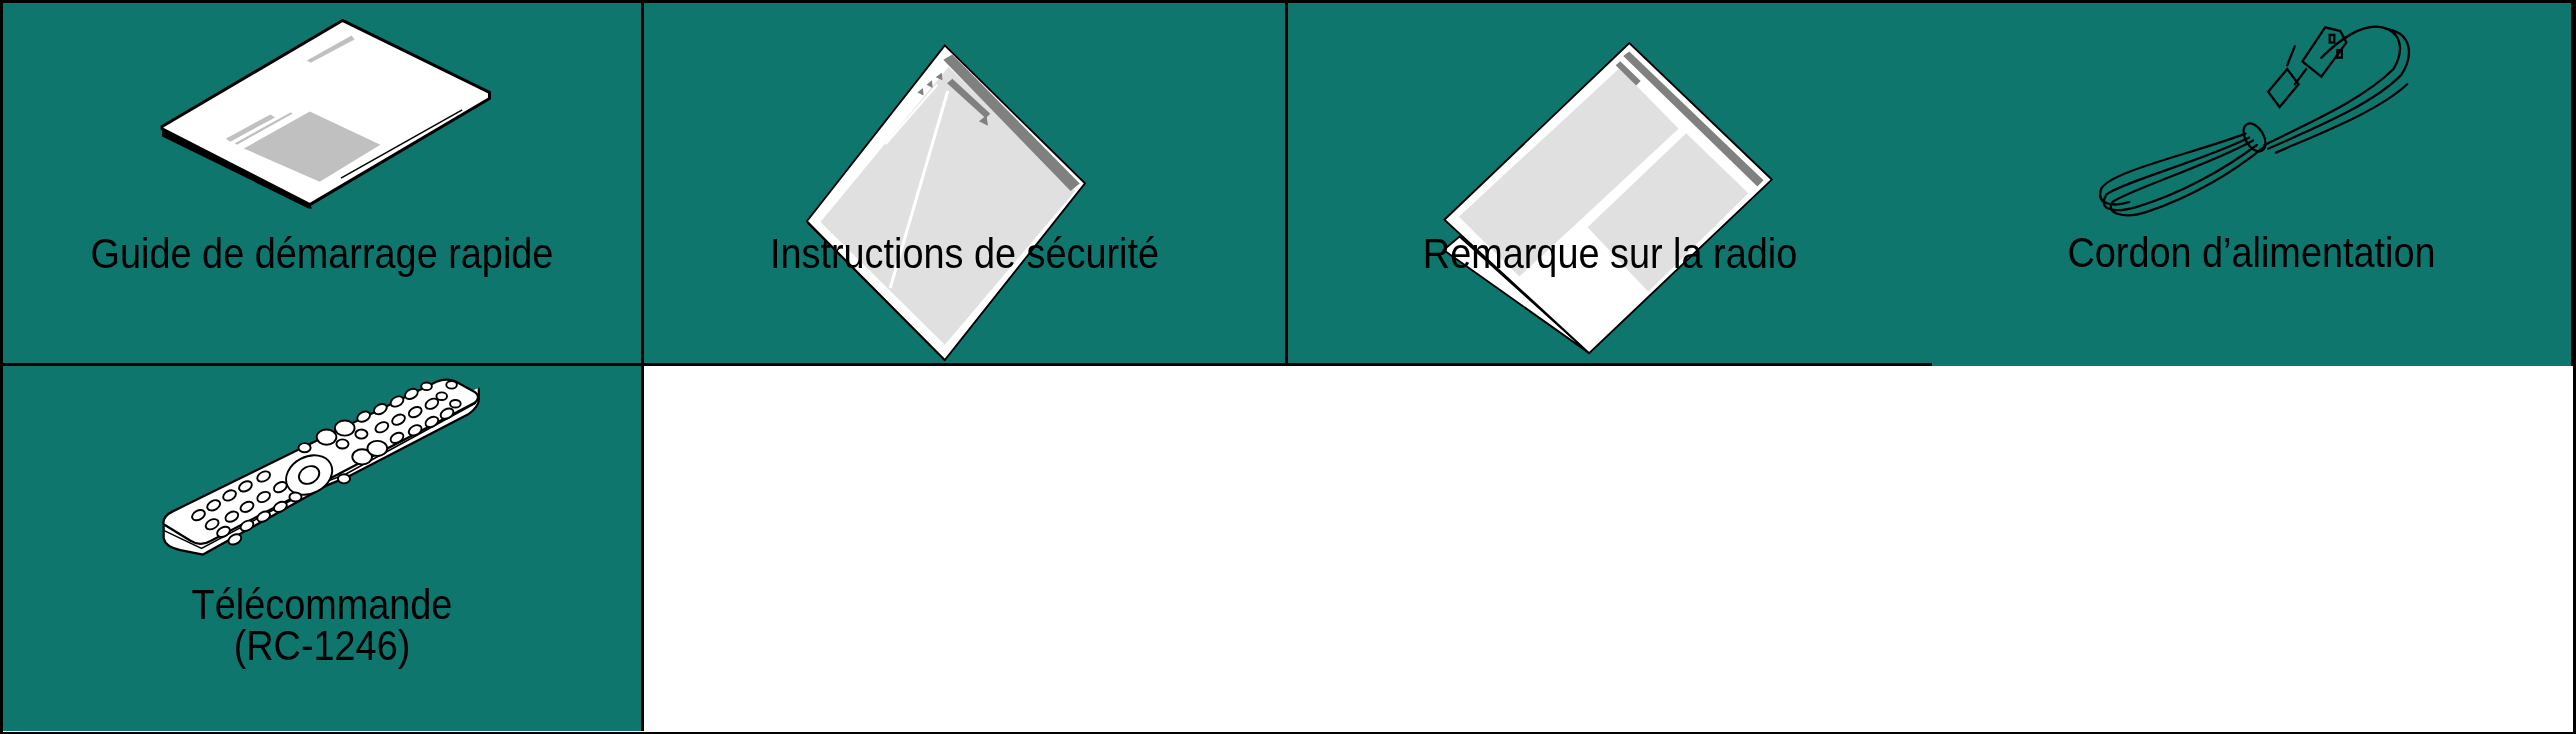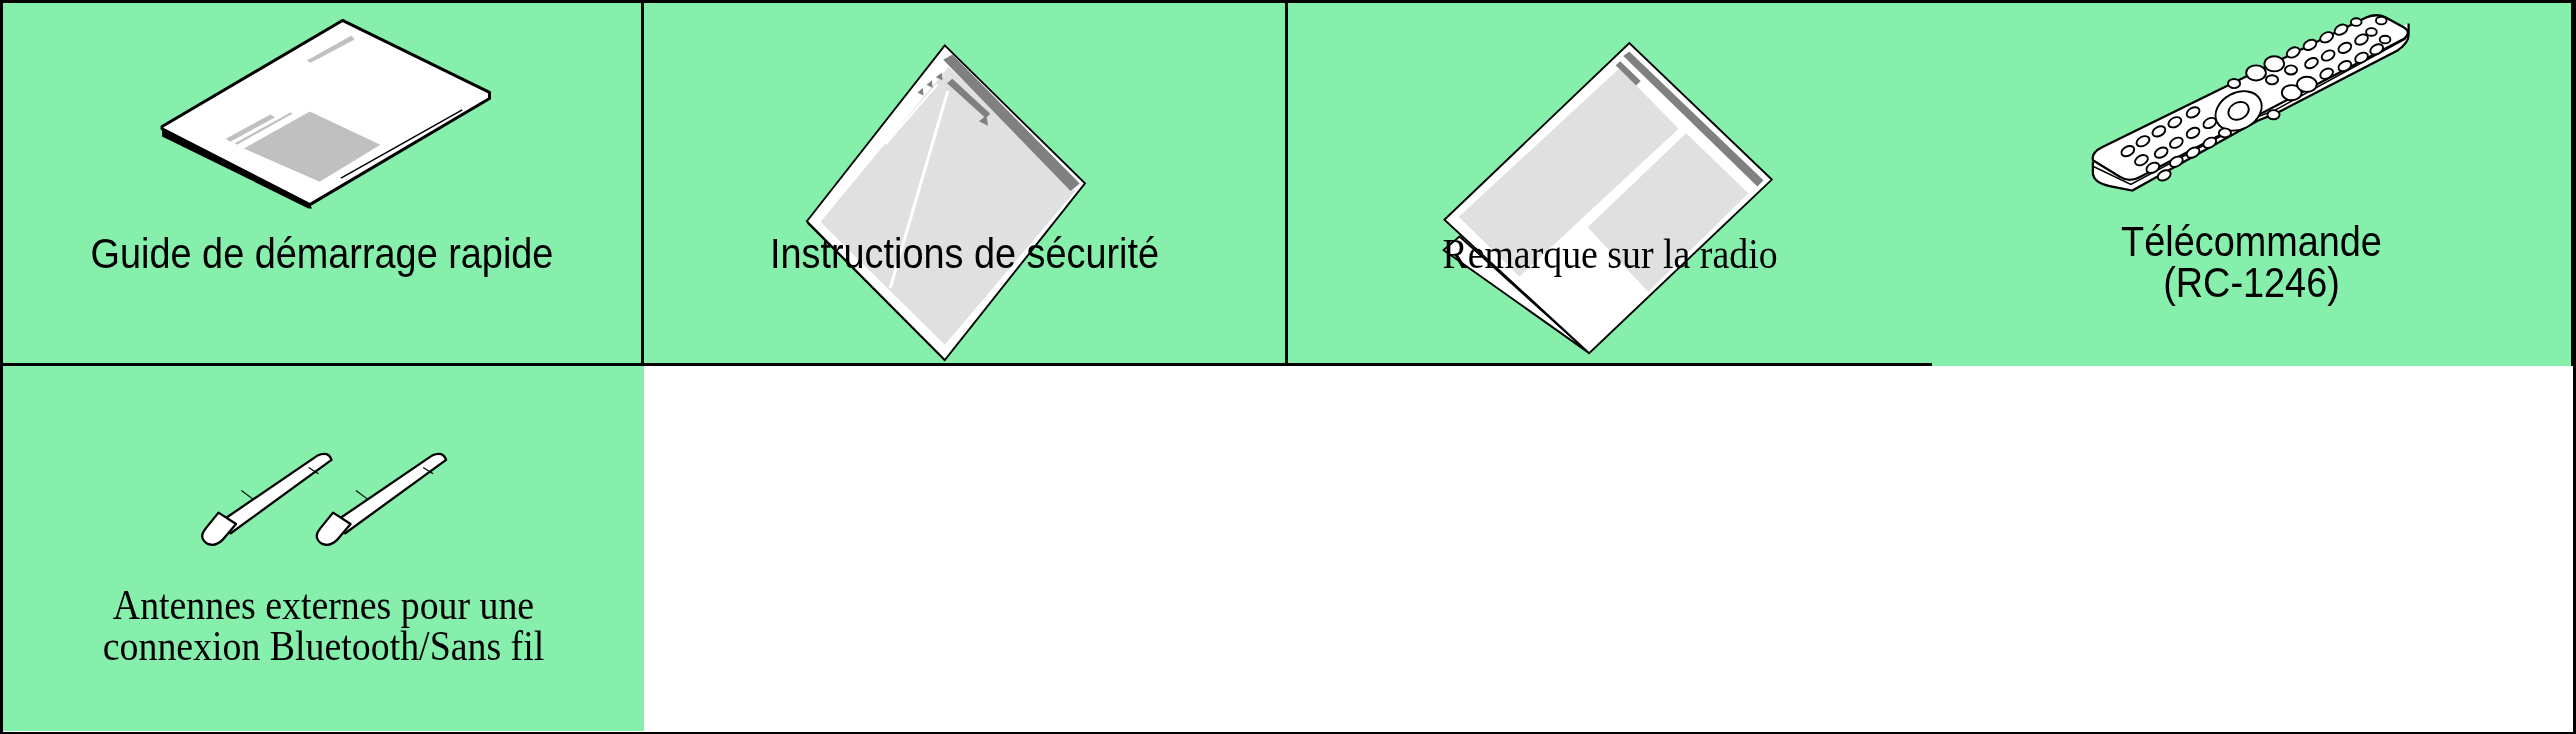--- a/index.html
+++ b/index.html
@@ -6,24 +6,24 @@
   body { width:2576px; height:734px; overflow:hidden; position:relative; font-family:"Liberation Sans", sans-serif; }
   .grid {
     position:absolute; left:0; top:0; width:2576px; height:734px;
     box-sizing:border-box;
     border-top:3.1px solid #000; border-left:3.1px solid #000; border-right:3.1px solid #000;
     border-bottom:2.3px solid #000;
     display:grid;
     grid-template-columns: 641px 644px 644px 642px;
     grid-template-rows: 363px 365px;
   }
-  .cell { position:relative; box-sizing:border-box; background:#86efac; overflow:hidden; }
+  .cell { position:relative; box-sizing:border-box; background:#0f766e; overflow:hidden; }
   .cell.c-right { border-right:3.1px solid #000; }
   .cell.r-top { border-bottom:3.1px solid #000; }
-  .cell.c-last { border-right:none;font-family:Liberation Serif, serif; }
+  .cell.c-last { border-right:none; }
   .illus { position:absolute; left:0; top:0; width:100%; height:100%; }
   .label {
     position:absolute; left:0; width:100%; text-align:center;
     color:#000; font-size:43px; line-height:43px;
     transform:scaleX(0.88); transform-origin:center;
     white-space:nowrap;
   }
   .label.row1 { top:229px; }
   .label.row2 { top:228px; }
   .label.two { top:218px; line-height:41px; }
@@ -76,20 +76,40 @@
         <polygon points="2731,290 2975,57 3163,237 2922,466" fill="#fff" stroke="#000" stroke-width="2.5"></polygon>
         <polygon points="2750,286 2962,90 3040,170 2830,365" fill="#e0e0e0"></polygon>
         <polygon points="2920,300 3050,176 3132,255 3000,385" fill="#e0e0e0"></polygon>
         <polygon points="2967,74 2975,68 3152,238 3144,246" fill="#808080"></polygon>
         <polygon points="2957,86 2963,81 2990,107 2984,113" fill="#808080"></polygon>
       </g>
     </svg>
     <div class="label row1">Remarque sur la radio</div>
   </div>
 
+  <div class="cell c-right">
+    <svg class="illus" viewBox="0 0 838 478">
+      <g transform="translate(-4,-483)" fill="none" stroke="#000" stroke-width="3" stroke-linecap="round">
+        <path d="M420,660 C360,690 250,720 232,735 C220,755 240,760 270,752 C330,735 390,700 430,670"></path>
+        <path d="M425,664 C370,695 260,730 240,745 C230,760 255,768 285,758 C345,738 400,705 440,672"></path>
+        <path d="M415,655 C350,680 235,705 225,728 C218,748 240,752 262,745"></path>
+        <path d="M440,670 C500,640 570,610 610,570 C625,545 620,520 595,515 C570,510 540,530 515,555"></path>
+        <path d="M445,675 C505,648 580,618 620,578 C638,550 632,524 605,518"></path>
+        <path d="M455,680 C520,652 590,625 628,590"></path>
+        <ellipse cx="427" cy="660" rx="12" ry="20" transform="rotate(-30 427 660)"></ellipse>
+        <path d="M445,600 L470,570 L485,590 L460,620 Z"></path>
+        <path d="M490,560 L520,515 L540,520 L548,535 L515,580 Z"></path>
+        <line x1="470" y1="565" x2="480" y2="540"></line>
+        <line x1="480" y1="590" x2="495" y2="570"></line>
+        <rect x="526" y="525" width="6" height="10"></rect>
+        <rect x="536" y="545" width="6" height="10"></rect>
+      </g>
+    </svg>
+    <div class="label row2">Cordon d’alimentation</div>
+  </div>
 
   <div class="cell c-right">
     <svg class="illus" viewBox="0 0 842 478">
       <g transform="translate(-846,-483)">
         <path d="M1058,692 L1058,708 Q1060,720 1080,724 L1110,730 L1275,638 L1300,628 L1460,545 Q1474,535 1474,525 L1474,510" fill="#fff" stroke="#000" stroke-width="3"></path>
         <path d="M1058,698 L1108,722 L1272,634 L1298,624 L1470,530" fill="none" stroke="#000" stroke-width="2"></path>
         <path d="M1058,690 Q1056,680 1070,673 L1418,502 Q1432,496 1444,502 L1468,515 Q1478,522 1468,530 L1120,712 Q1106,720 1094,712 Z" fill="#fff" stroke="#000" stroke-width="3"></path>
         <g fill="#fff" stroke="#000" stroke-width="2.5">
           <ellipse cx="1250" cy="625" rx="32" ry="24" transform="rotate(-28 1250 625)"></ellipse>
           <ellipse cx="1250" cy="625" rx="14" ry="11" transform="rotate(-28 1250 625)"></ellipse>
@@ -136,37 +156,15 @@
         </g>
       </g>
     </svg>
     <div class="label two">
       <span class="line">Télécommande</span>
       <span class="line">(RC-1246)</span>
     </div>
   </div>
 
 
-  <div class="cell c-last">
-    <svg class="illus" viewBox="0 0 839 478">
-      <g transform="translate(-2530,-483)" fill="#fff" stroke="#000" stroke-width="3" stroke-linejoin="round">
-        <g>
-          <path d="M2810,690 L2942,600 Q2956,594 2960,606 L2828,702 Z"></path>
-          <path d="M2795,696 Q2785,708 2798,716 Q2808,720 2818,710 L2835,690 L2812,675 Z"></path>
-          <line x1="2842" y1="646" x2="2858" y2="658" stroke-width="1.5"></line>
-          <line x1="2930" y1="616" x2="2943" y2="624" stroke-width="1.5"></line>
-        </g>
-        <g>
-          <path d="M2960,690 L3092,600 Q3106,594 3110,606 L2978,702 Z"></path>
-          <path d="M2945,696 Q2935,708 2948,716 Q2958,720 2968,710 L2985,690 L2962,675 Z"></path>
-          <line x1="2992" y1="646" x2="3008" y2="658" stroke-width="1.5"></line>
-          <line x1="3080" y1="616" x2="3093" y2="624" stroke-width="1.5"></line>
-        </g>
-      </g>
-    </svg>
-    <div class="label two">
-      <span class="line">Antennes externes pour une</span>
-      <span class="line">connexion Bluetooth/Sans fil</span>
-    </div>
-  </div>
 
 </div>
 
 
 </body></html>

